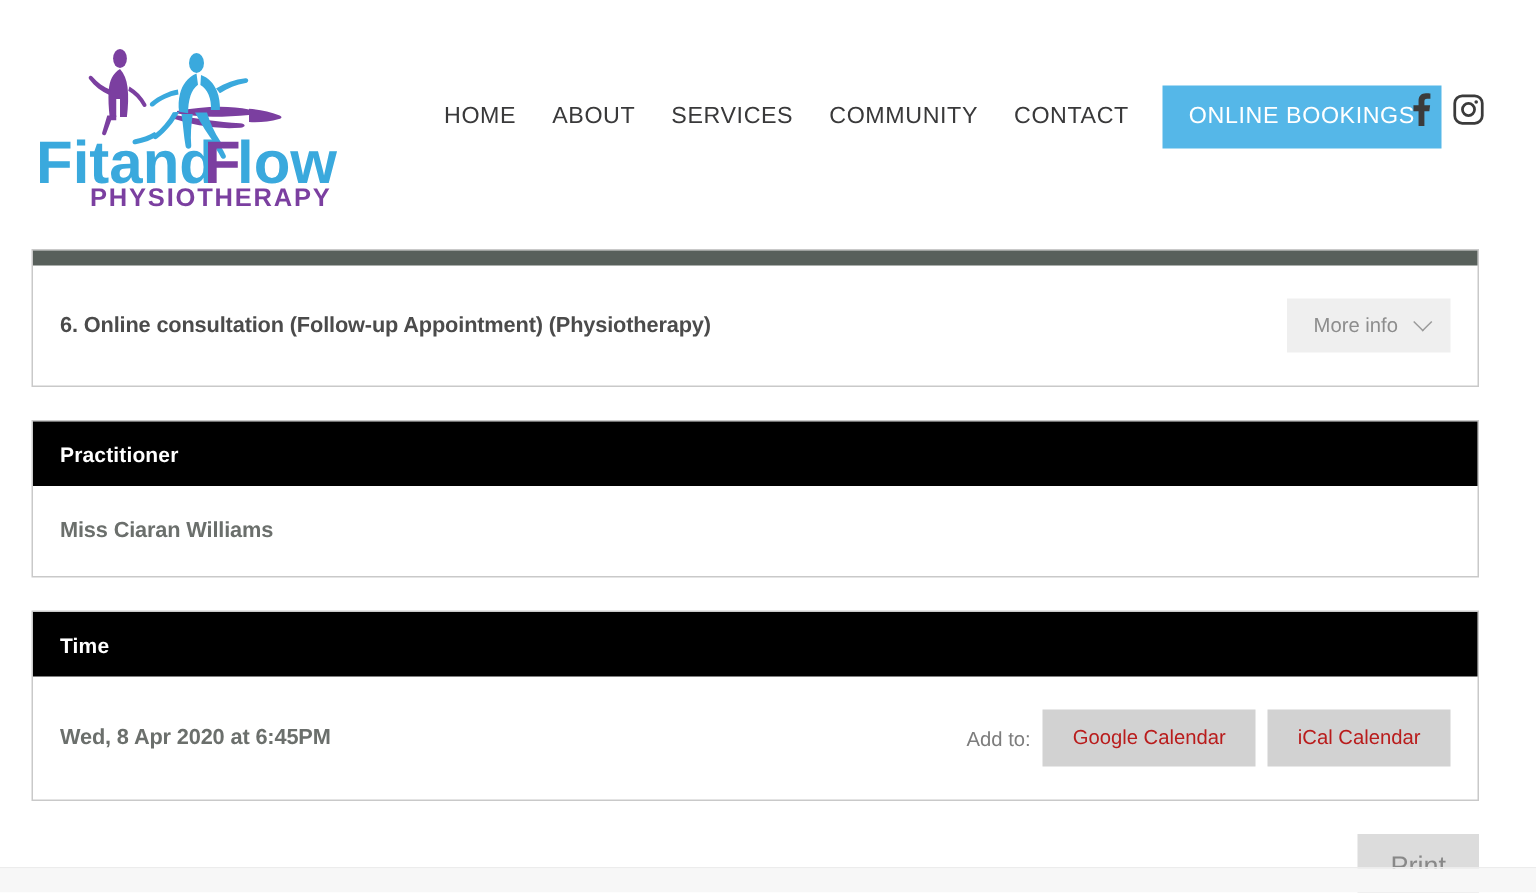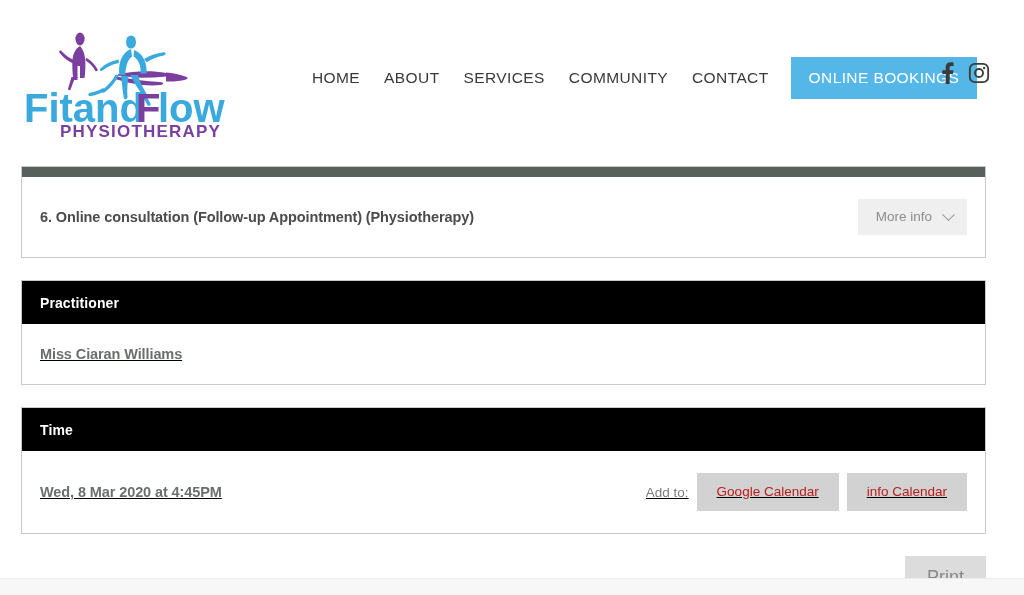--- a/index.html
+++ b/index.html
@@ -21,21 +21,21 @@
     display: flex; align-items: center;
   }
 
   .logo-wrap {
     position: absolute; left: 18px; top: 16px;
     width: 232px; height: 122px;
   }
   .logo-svg { display: block; width: 232px; height: 122px; }
 
   .main-nav {
-    position: absolute; left: 300px; top: 56px;
+    position: absolute; left: 284px; top: 56px;
     display: flex; align-items: center; gap: 0;
   }
   .nav-item {
     font-size: 15.5px;
     letter-spacing: 0.4px;
     color: #39393a;
     padding: 0 12px;
     line-height: 44px;
     height: 44px;
     cursor: pointer;
@@ -86,21 +86,21 @@
     padding: 14px 18px 13px 18px;
     letter-spacing: 0.1px;
   }
   .card-body {
     padding: 22px 18px 22px 18px;
     min-height: 46px;
     display: flex;
     align-items: center;
     justify-content: space-between;
   }
-  .card-body.tall { min-height: 56px; text-decoration: underline; }
+  .card-body.tall { min-height: 56px; }
 
   .item-title {
     font-size: 14.5px;
     font-weight: bold;
     color: #4b4b4b;
     letter-spacing: -0.1px;
   }
   .body-text {
     font-size: 14.5px;
     font-weight: bold;
@@ -252,25 +252,25 @@
     <div class="card">
       <div class="card-header">Practitioner</div>
       <div class="card-body tall">
         <span class="body-text">Miss Ciaran Williams</span>
       </div>
     </div>
 
     <div class="card">
       <div class="card-header">Time</div>
       <div class="card-body tall">
-        <span class="body-text">Wed, 8 Mar 2020 at 4:45PM</span>
+        <span class="body-text">Wed, 8 Apr 2020 at 6:45PM</span>
         <span class="addto-group">
           <span class="addto-label">Add to:</span>
           <button class="btn btn-cal">Google Calendar</button>
-          <button class="btn btn-cal">info Calendar</button>
+          <button class="btn btn-cal">iCal Calendar</button>
         </span>
       </div>
     </div>
 
     <div class="print-row">
       <button class="btn btn-print">Print</button>
     </div>
   </div>
 
   <div class="footer-divider"></div>

